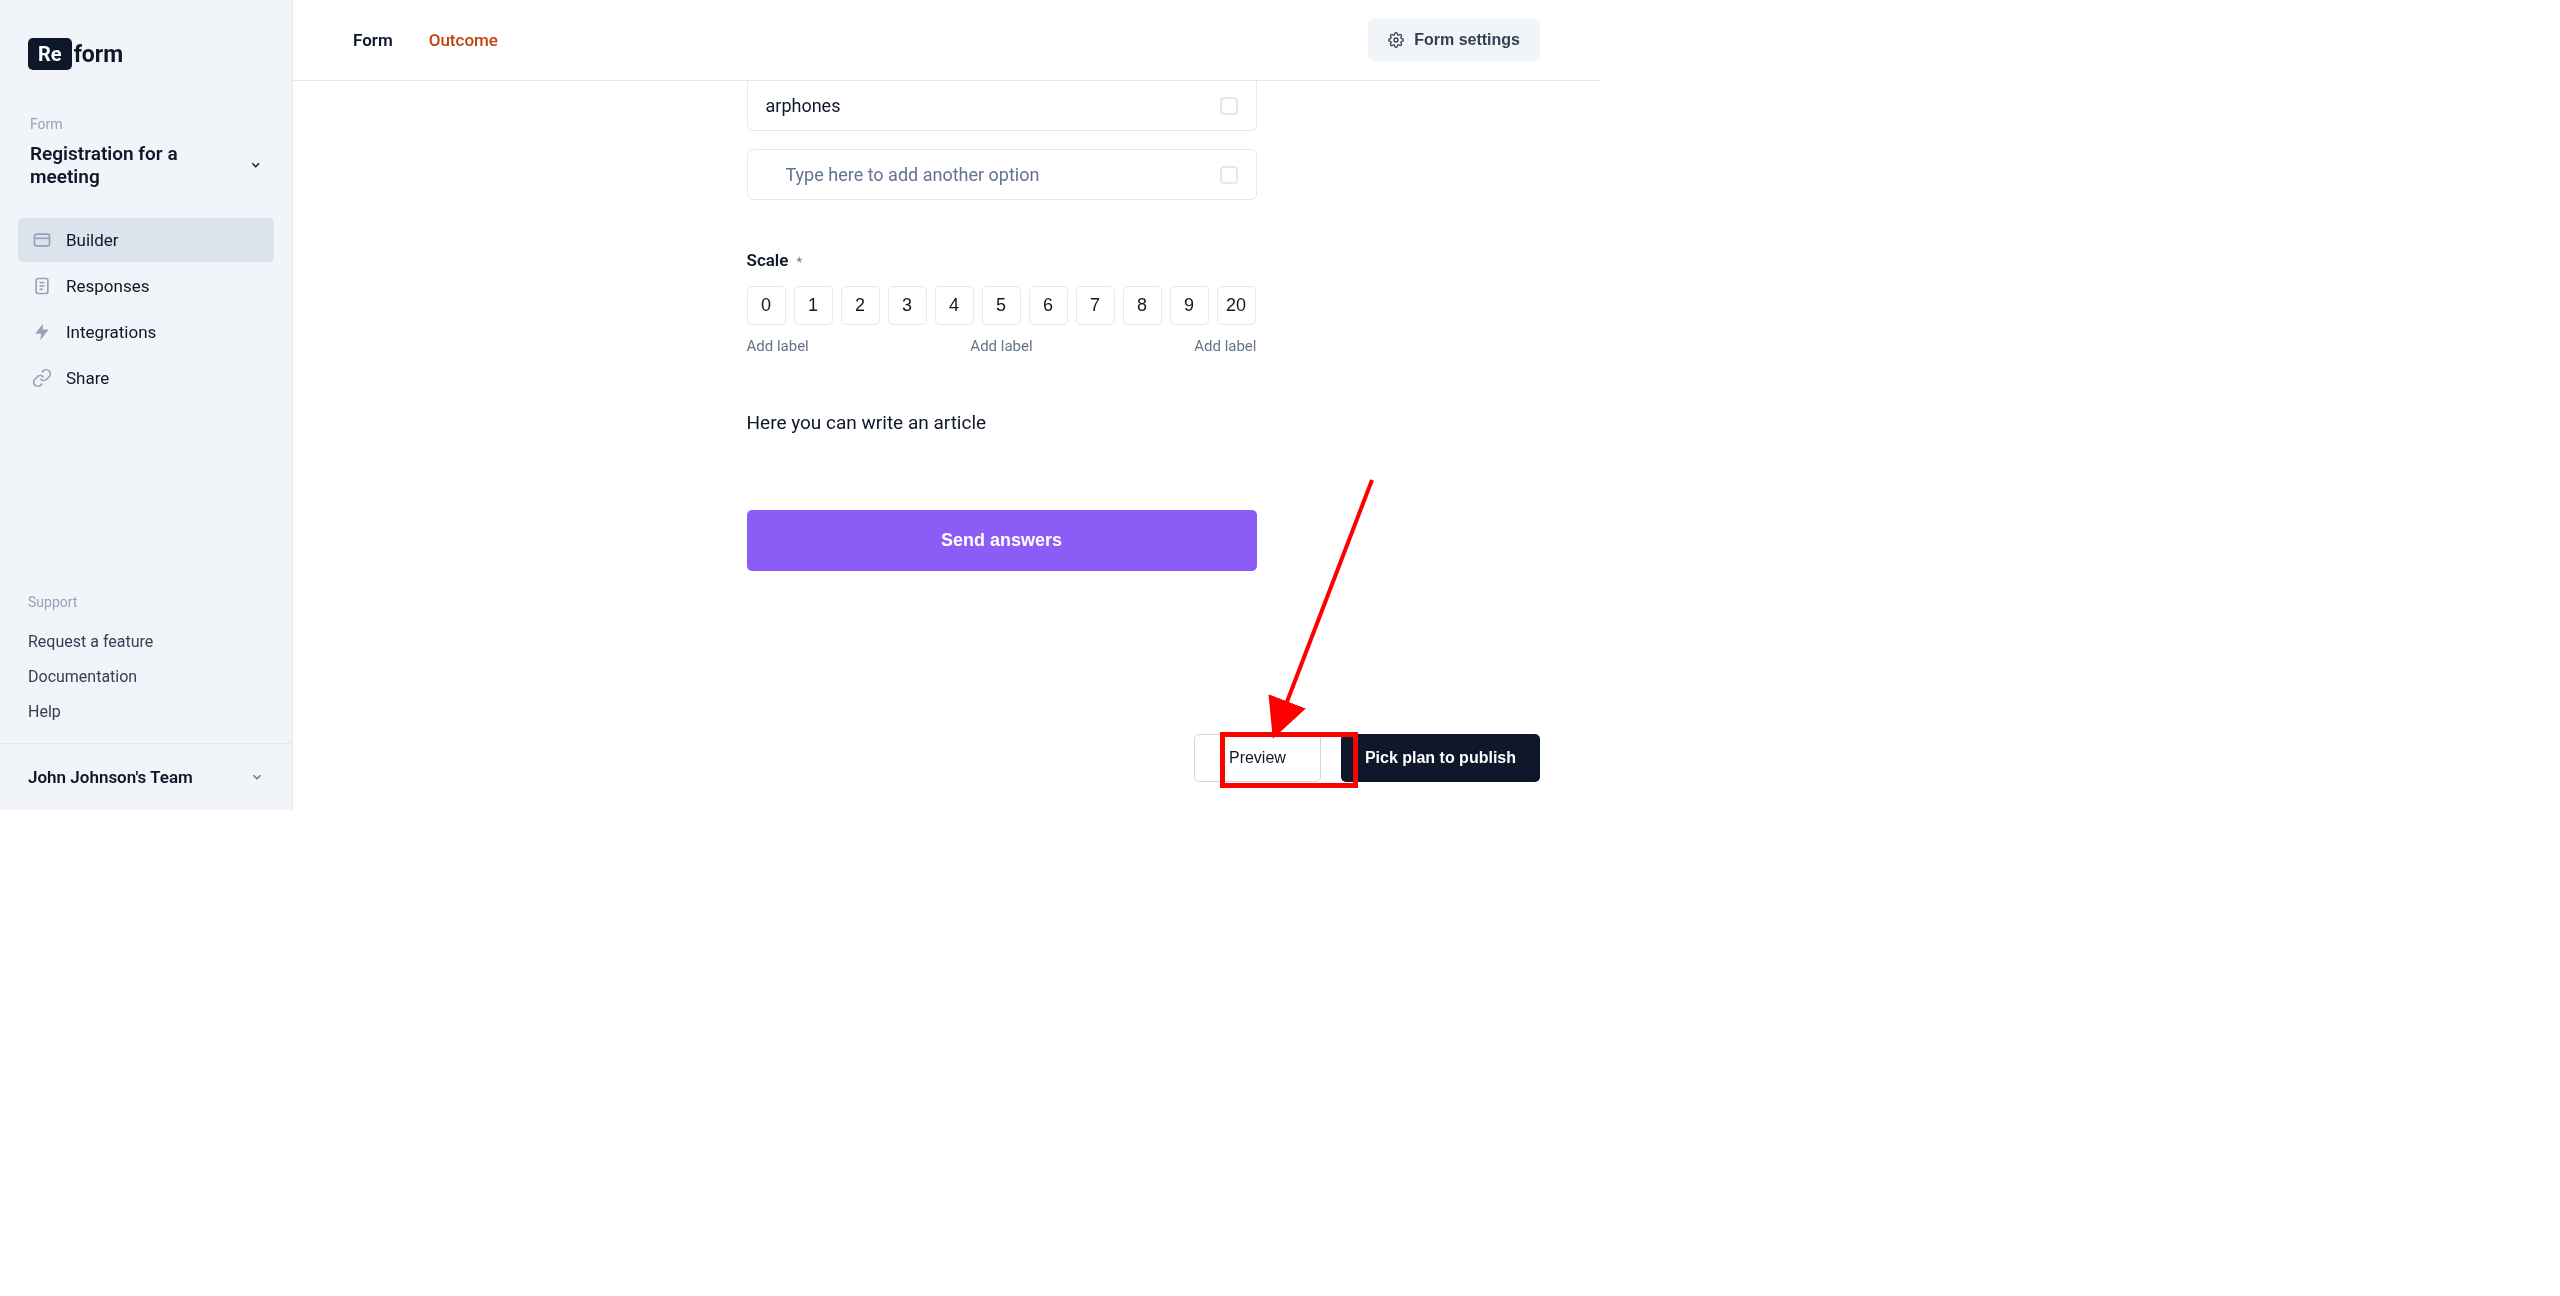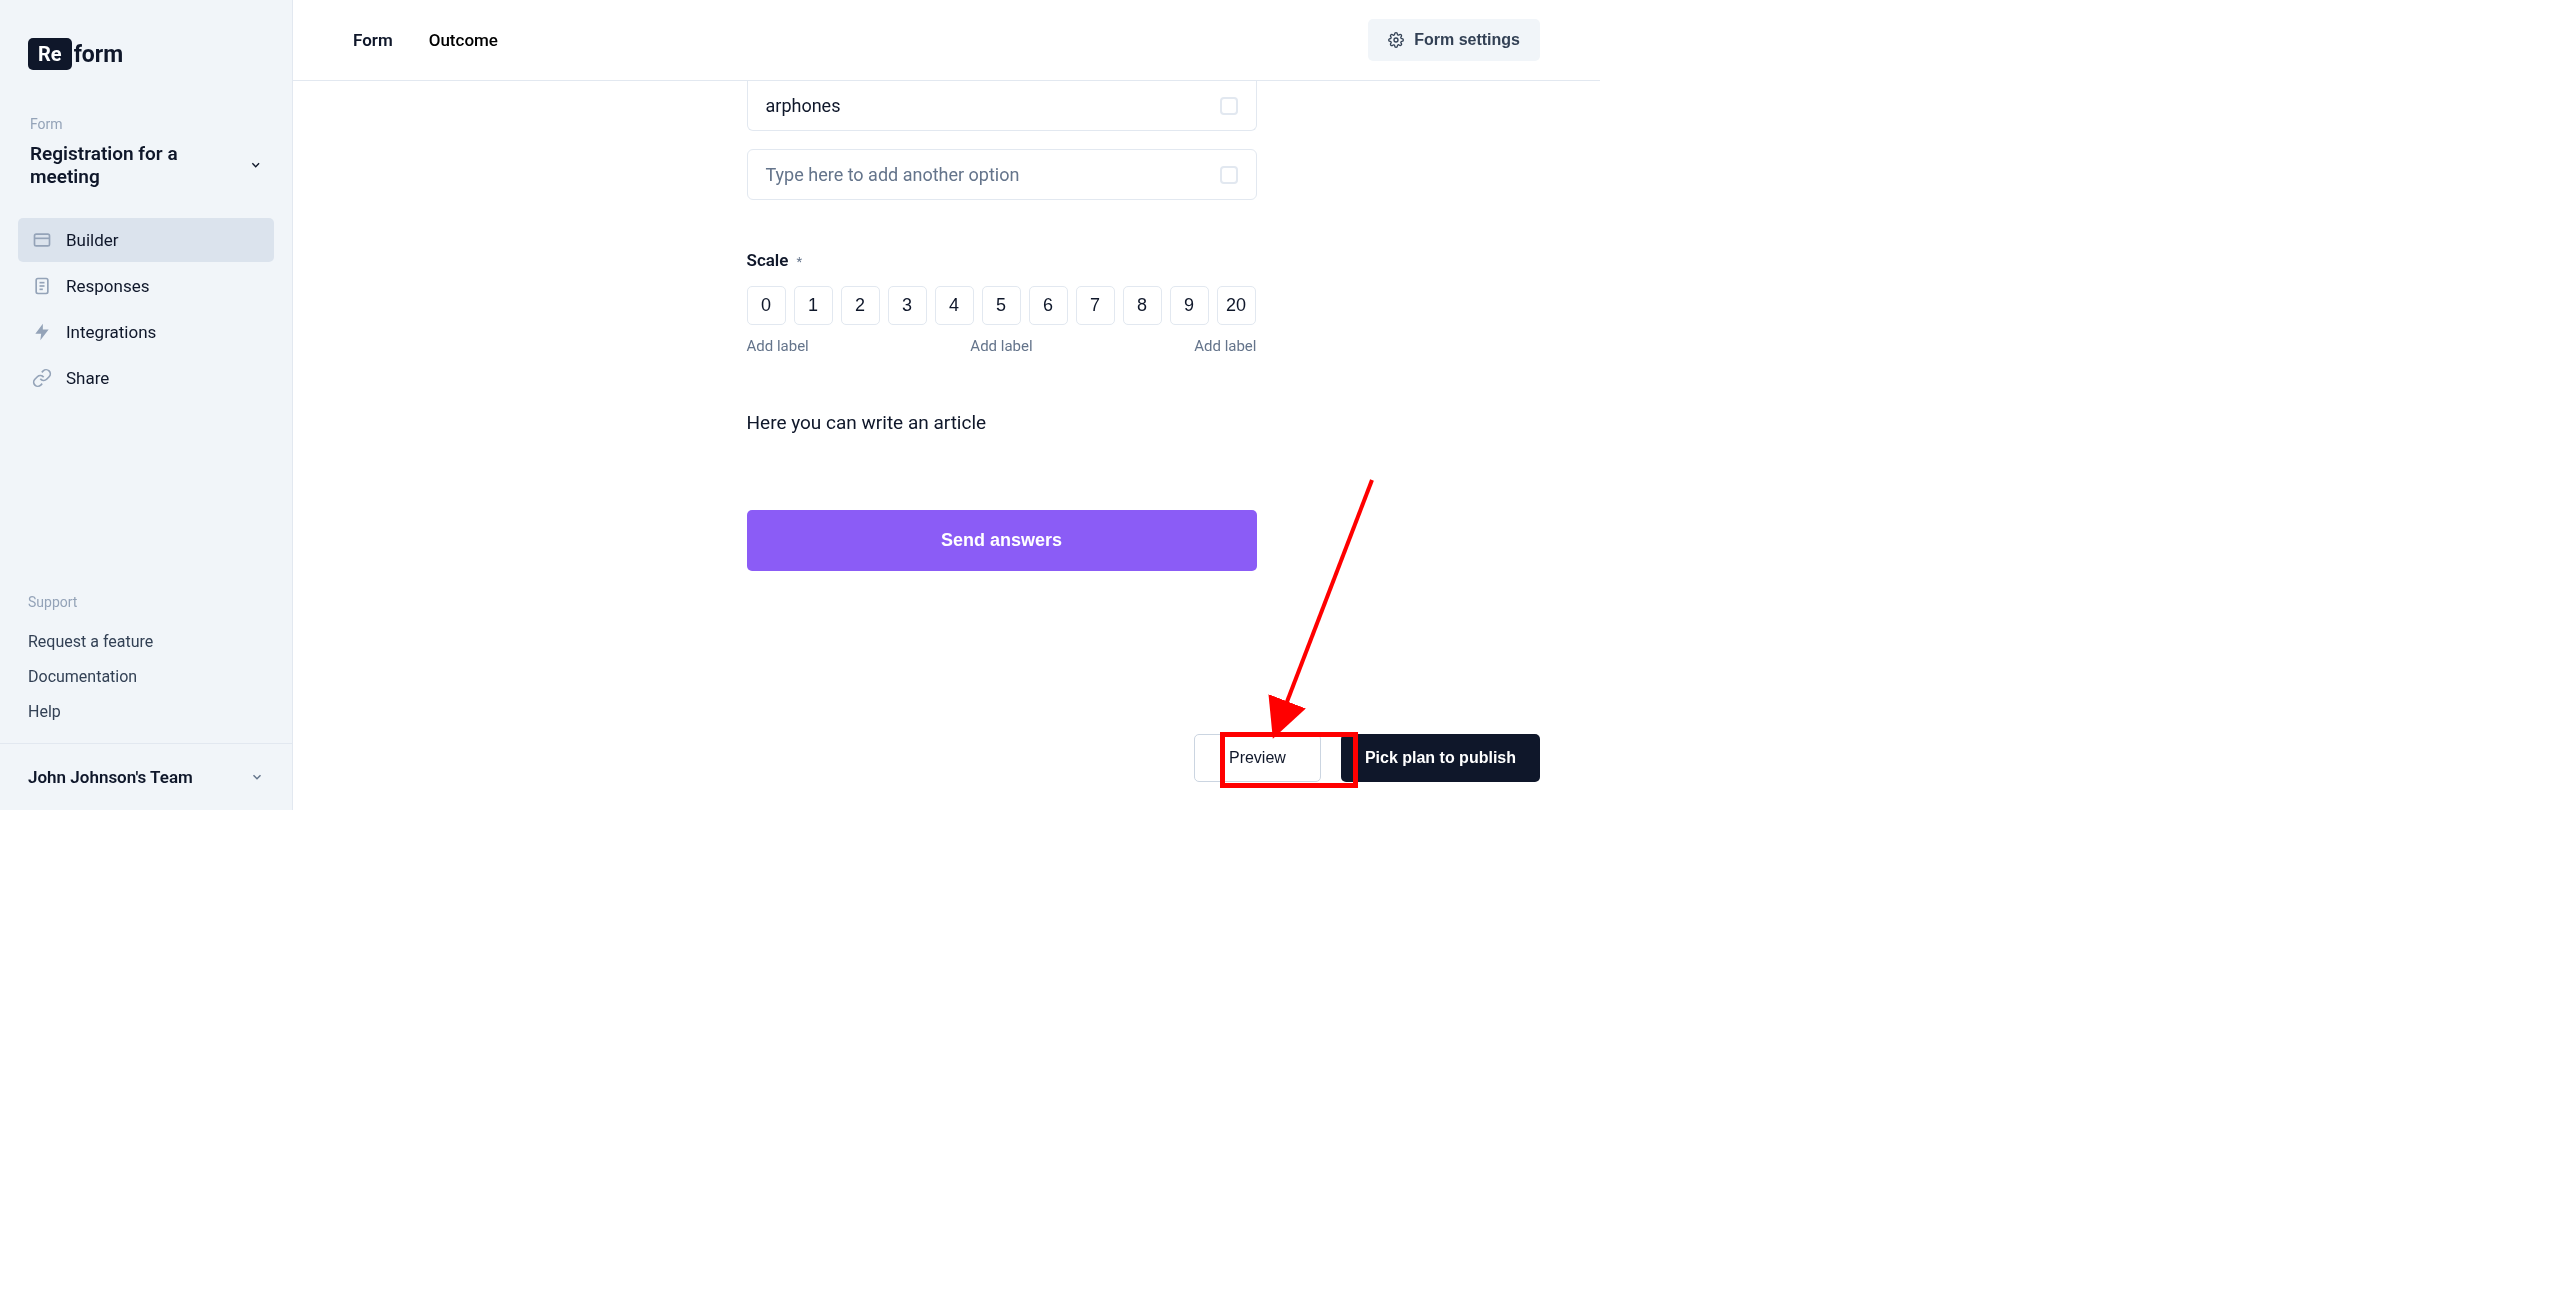--- a/index.html
+++ b/index.html
@@ -152,21 +152,21 @@
       padding: 0 60px;
     }
     
     .tabs {
       display: flex;
       gap: 36px;
     }
     
     .tab {
       font-size: 17px;
-      color: #000000;
+      color: #c2410c;
       cursor: pointer;
       font-weight: 500;
     }
     
     .tab.active {
       color: #0f172a;
       font-weight: 600;
     }
     
     .form-settings-btn {
@@ -216,20 +216,21 @@
     .option-text {
       font-size: 18px;
       color: #0f172a;
       border: none;
       outline: none;
       flex: 1;
     }
     
     .option-text.placeholder {
       color: #64748b;
+      margin-left: 20px;
     }
     
     .option-check {
       width: 18px;
       height: 18px;
       border: 2px solid #e2e8f0;
       border-radius: 4px;
     }
     
     .scale-section {

